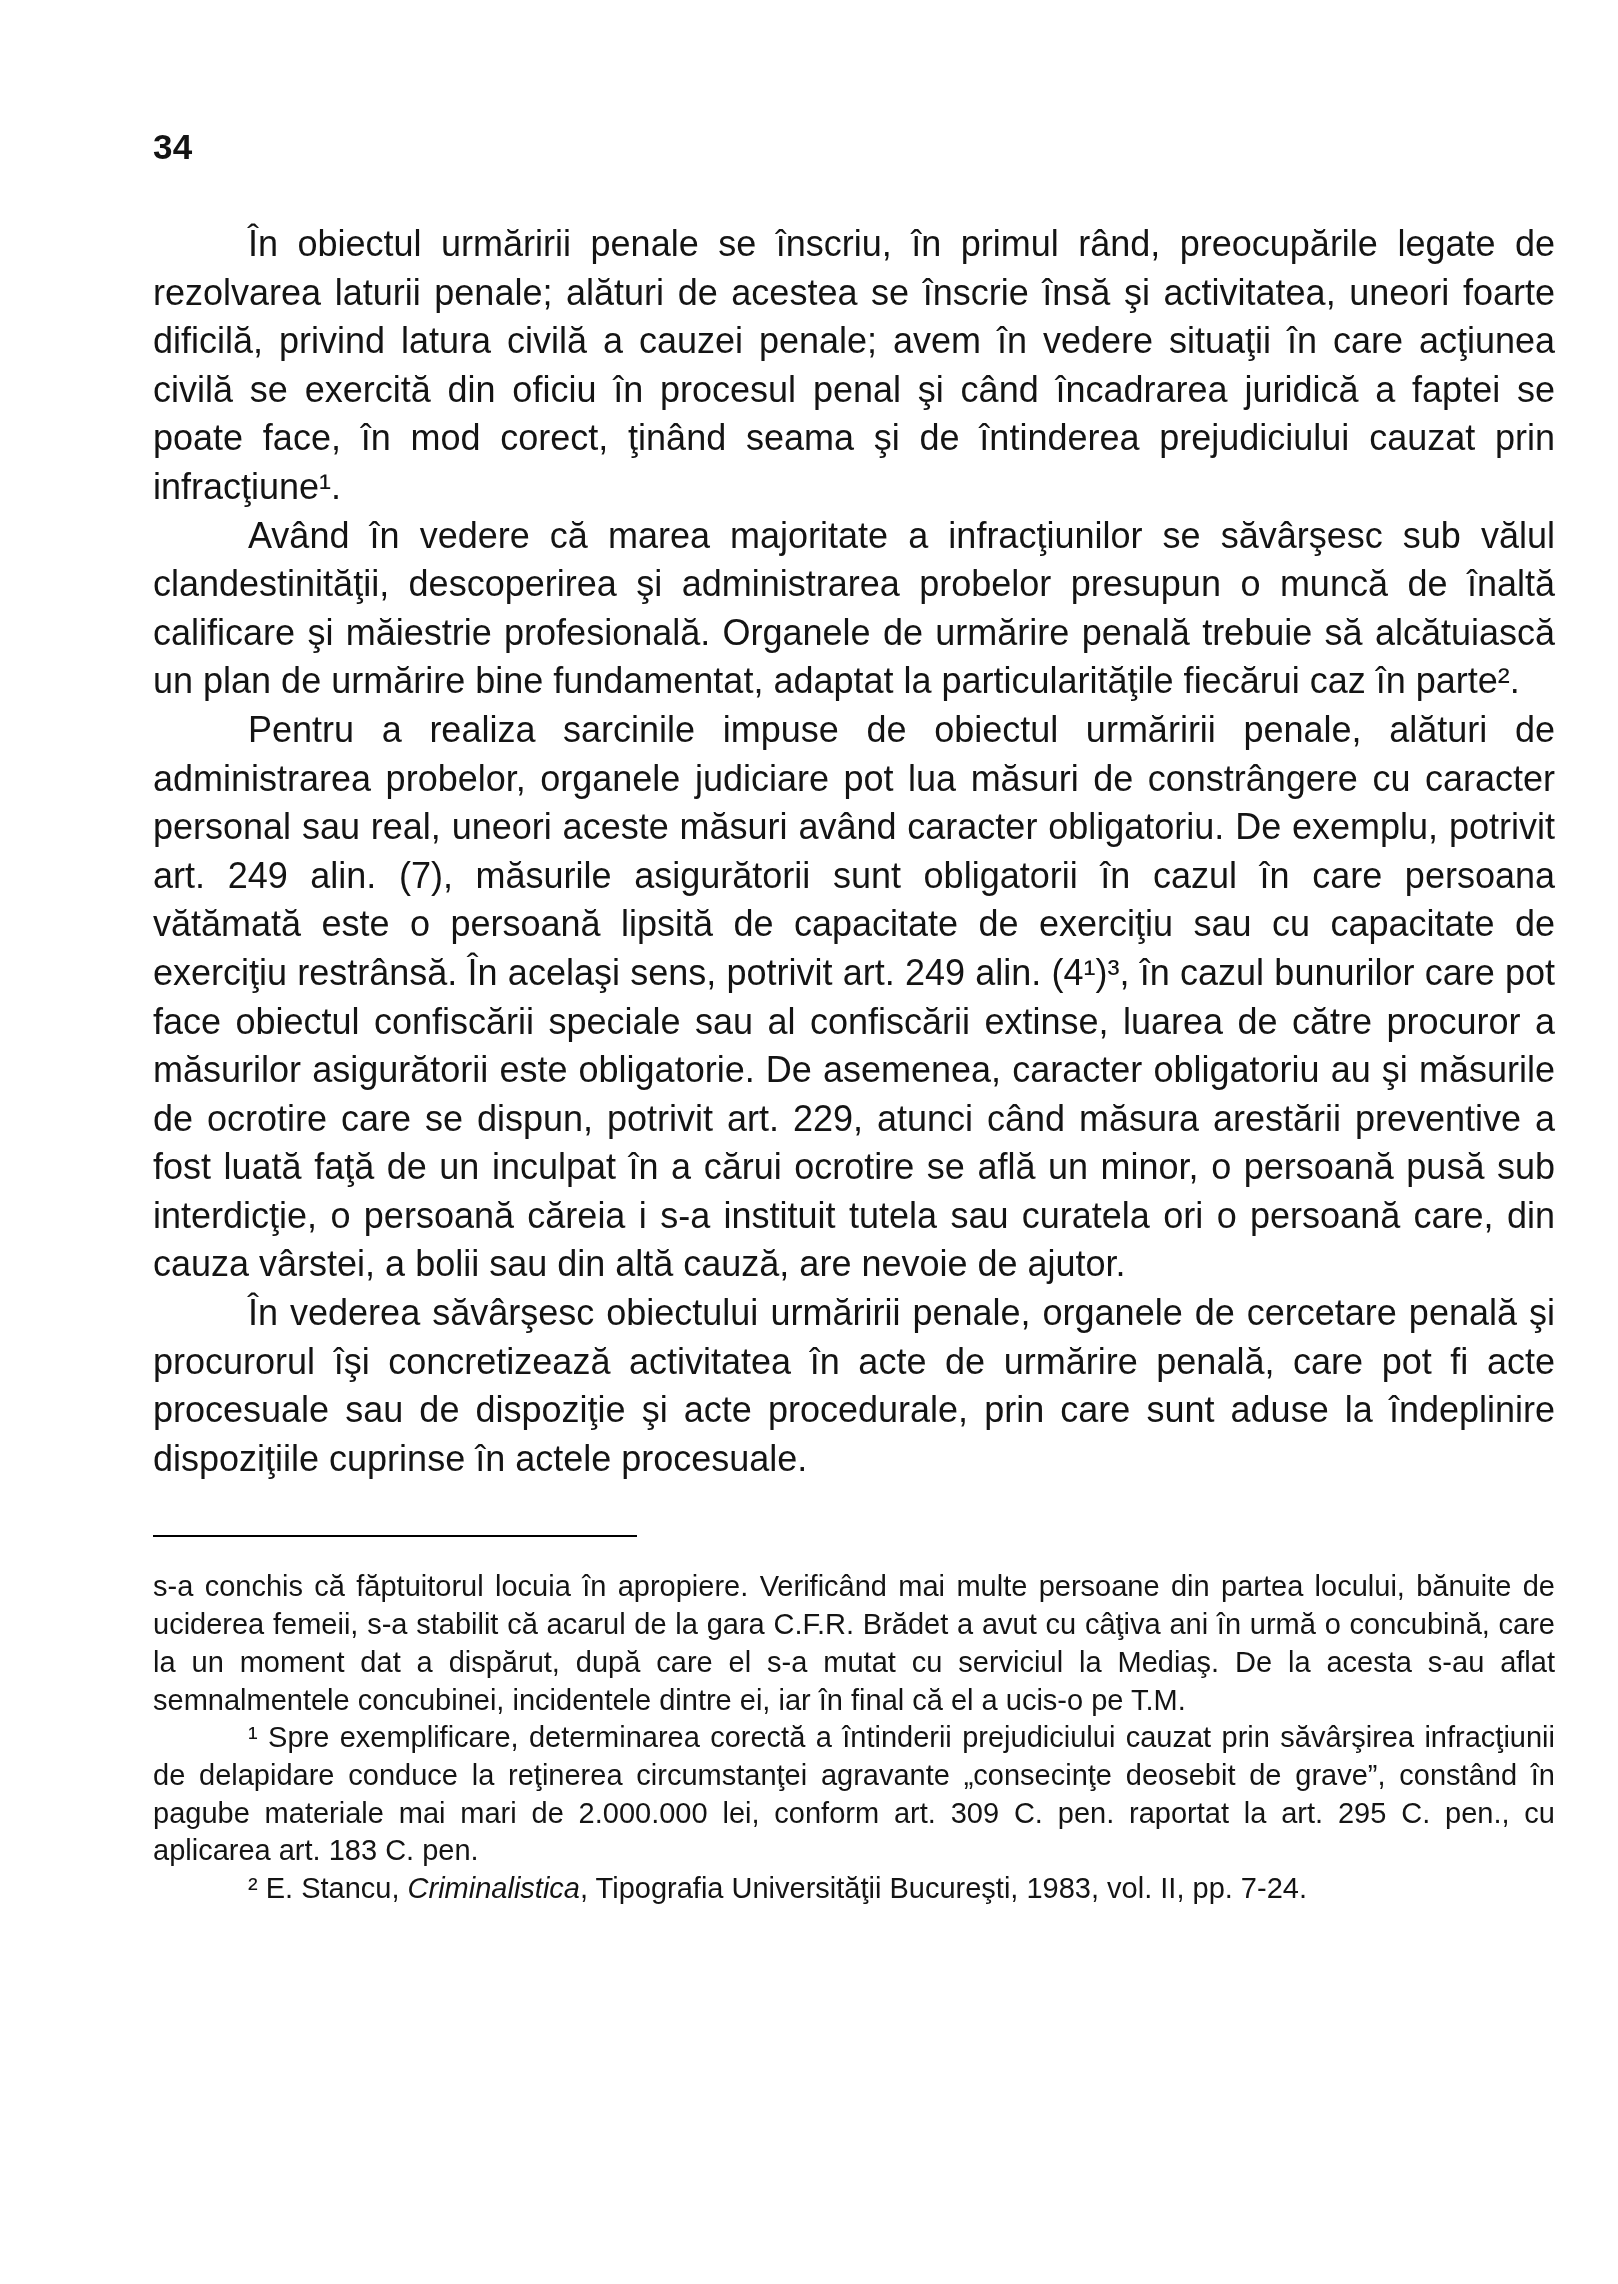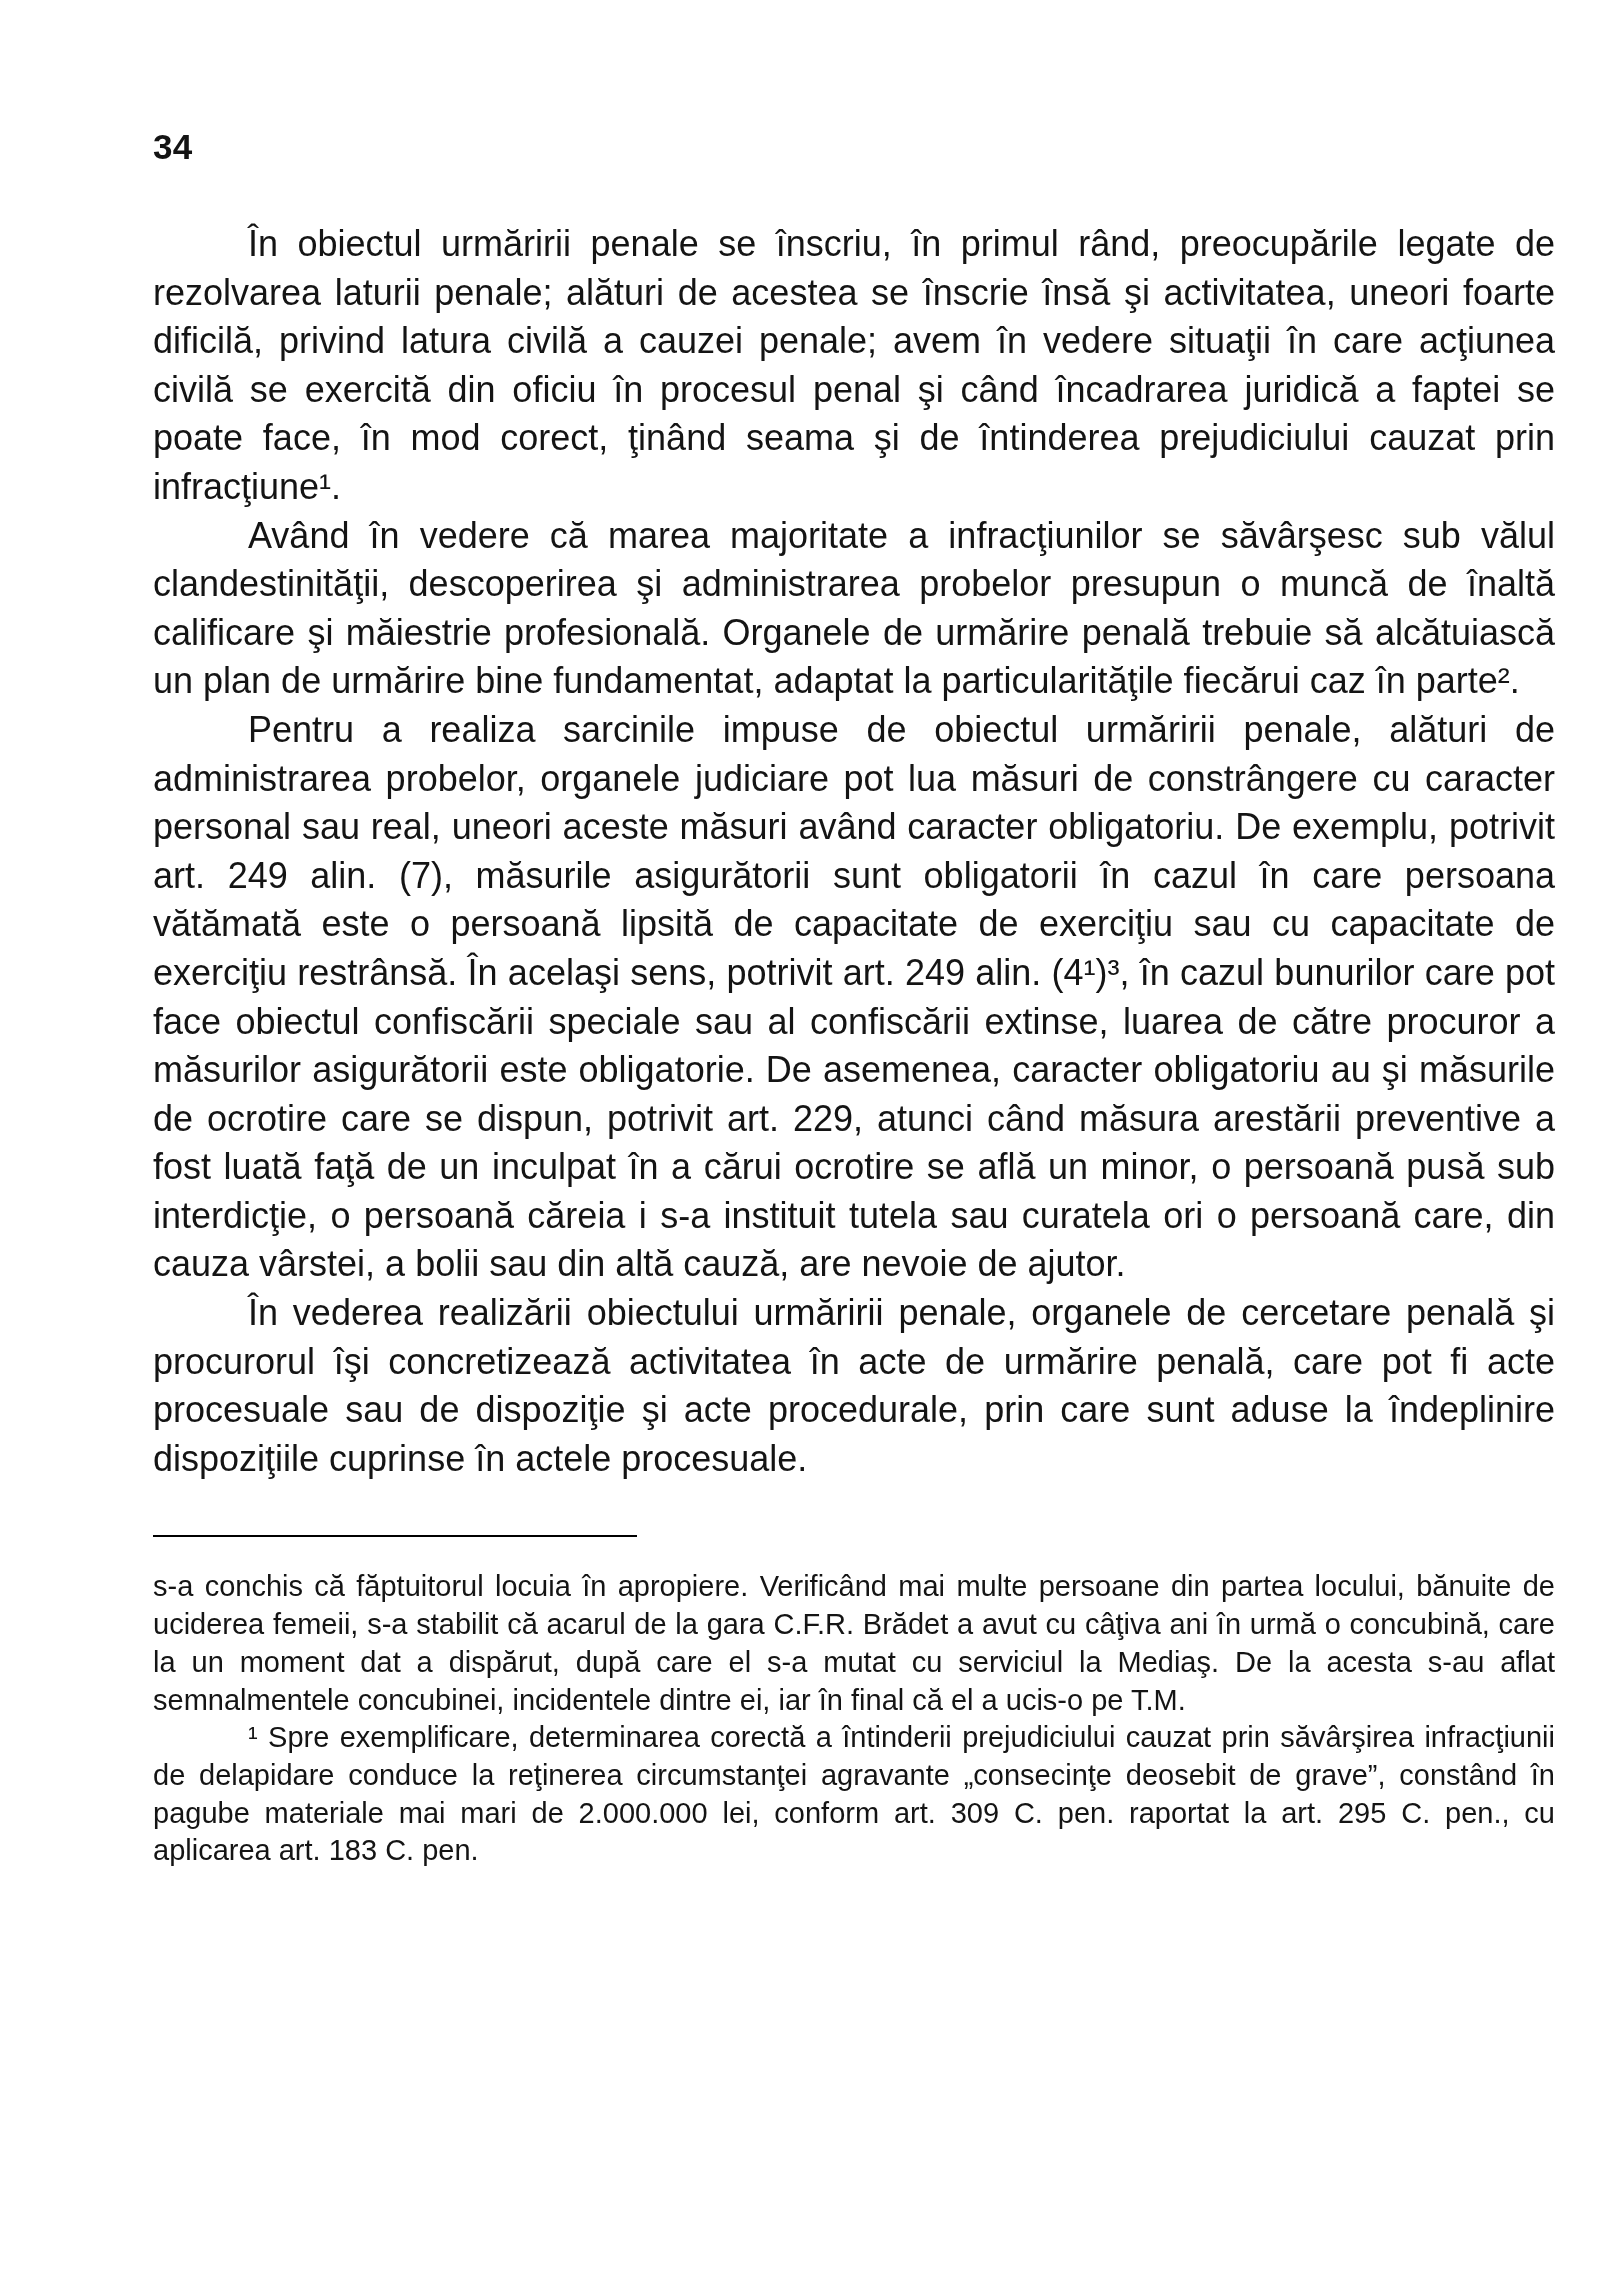--- a/index.html
+++ b/index.html
@@ -63,23 +63,24 @@
 <div class="page">
 
   <header class="running-header">
     <span class="page-number">34</span>
   </header>
 
   <main class="body-text">
     <p class="para">În obiectul urmăririi penale se înscriu, în primul rând, preocupările legate de rezolvarea laturii penale; alături de acestea se înscrie însă şi activitatea, uneori foarte dificilă, privind latura civilă a cauzei penale; avem în vedere situaţii în care acţiunea civilă se exercită din oficiu în procesul penal şi când încadrarea juridică a faptei se poate face, în mod corect, ţinând seama şi de întinderea prejudiciului cauzat prin infracţiune¹.</p>
     <p class="para">Având în vedere că marea majoritate a infracţiunilor se săvârşesc sub vălul clandestinităţii, descoperirea şi administrarea probelor presupun o muncă de înaltă calificare şi măiestrie profesională. Organele de urmărire penală trebuie să alcătuiască un plan de urmărire bine fundamentat, adaptat la particularităţile fiecărui caz în parte².</p>
     <p class="para">Pentru a realiza sarcinile impuse de obiectul urmăririi penale, alături de administrarea probelor, organele judiciare pot lua măsuri de constrângere cu caracter personal sau real, uneori aceste măsuri având caracter obligatoriu. De exemplu, potrivit art. 249 alin. (7), măsurile asigurătorii sunt obligatorii în cazul în care persoana vătămată este o persoană lipsită de capacitate de exerciţiu sau cu capacitate de exerciţiu restrânsă. În acelaşi sens, potrivit art. 249 alin. (4¹)³, în cazul bunurilor care pot face obiectul confiscării speciale sau al confiscării extinse, luarea de către procuror a măsurilor asigurătorii este obligatorie. De asemenea, caracter obligatoriu au şi măsurile de ocrotire care se dispun, potrivit art. 229, atunci când măsura arestării preventive a fost luată faţă de un inculpat în a cărui ocrotire se află un minor, o persoană pusă sub interdicţie, o persoană căreia i s-a instituit tutela sau curatela ori o persoană care, din cauza vârstei, a bolii sau din altă cauză, are nevoie de ajutor.</p>
-    <p class="para">În vederea realizării obiectului urmăririi penale, organele de cercetare penală şi procurorul îşi concretizează activitatea în acte de urmărire penală, care pot fi acte procesuale sau de dispoziţie şi acte procedurale, prin care sunt aduse la îndeplinire dispoziţiile cuprinse în actele procesuale.</p>
+    <p class="para">În vederea săvârşesc obiectului urmăririi penale, organele de cercetare penală şi procurorul îşi concretizează activitatea în acte de urmărire penală, care pot fi acte procesuale sau de dispoziţie şi acte procedurale, prin care sunt aduse la îndeplinire dispoziţiile cuprinse în actele procesuale.</p>
   </main>
 
   <footer class="footnotes">
     <div class="footnote-rule"></div>
     <p class="footnote no-indent">s-a conchis că făptuitorul locuia în apropiere. Verificând mai multe persoane din partea locului, bănuite de uciderea femeii, s-a stabilit că acarul de la gara C.F.R. Brădet a avut cu câţiva ani în urmă o concubină, care la un moment dat a dispărut, după care el s-a mutat cu serviciul la Mediaş. De la acesta s-au aflat semnalmentele concubinei, incidentele dintre ei, iar în final că el a ucis-o pe T.M.</p>
     <p class="footnote">¹ Spre exemplificare, determinarea corectă a întinderii prejudiciului cauzat prin săvârşirea infracţiunii de delapidare conduce la reţinerea circumstanţei agravante „consecinţe deosebit de grave”, constând în pagube materiale mai mari de 2.000.000 lei, conform art. 309 C. pen. raportat la art. 295 C. pen., cu aplicarea art. 183 C. pen.</p>
+    <p class="footnote"><span>² E. Stancu, </span><em>Criminalistica</em><span>, Tipografia Universităţii Bucureşti, 1983, vol. II, pp. 7-24.</span></p>
   </footer>
 
 </div>
 
 
 </body></html>

